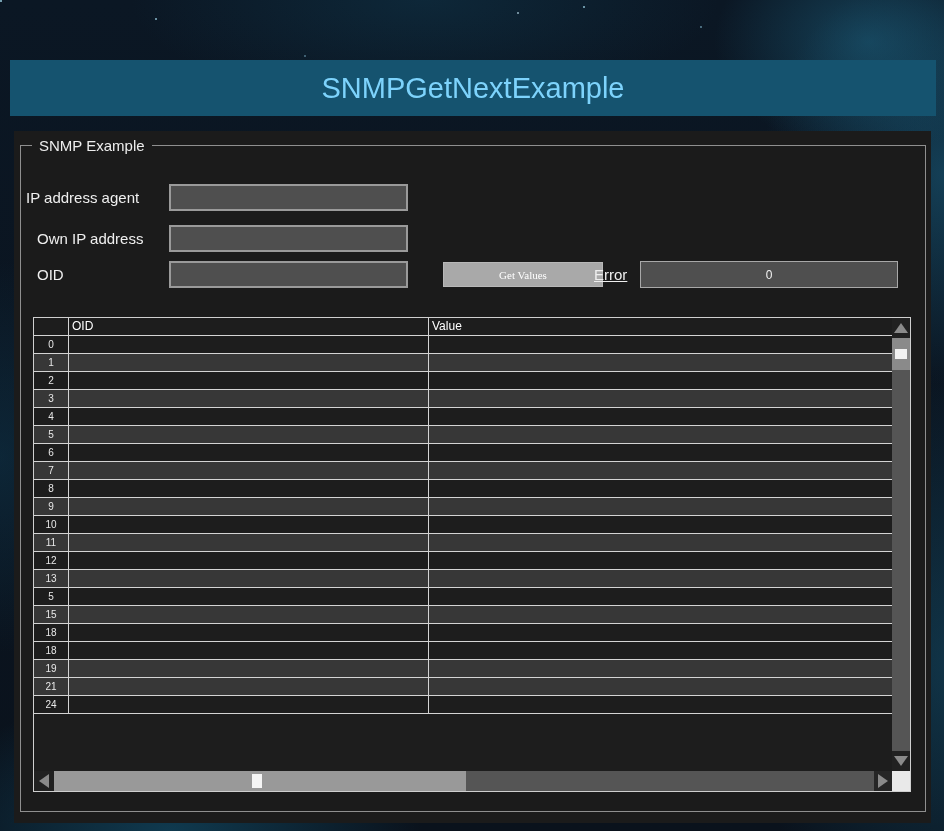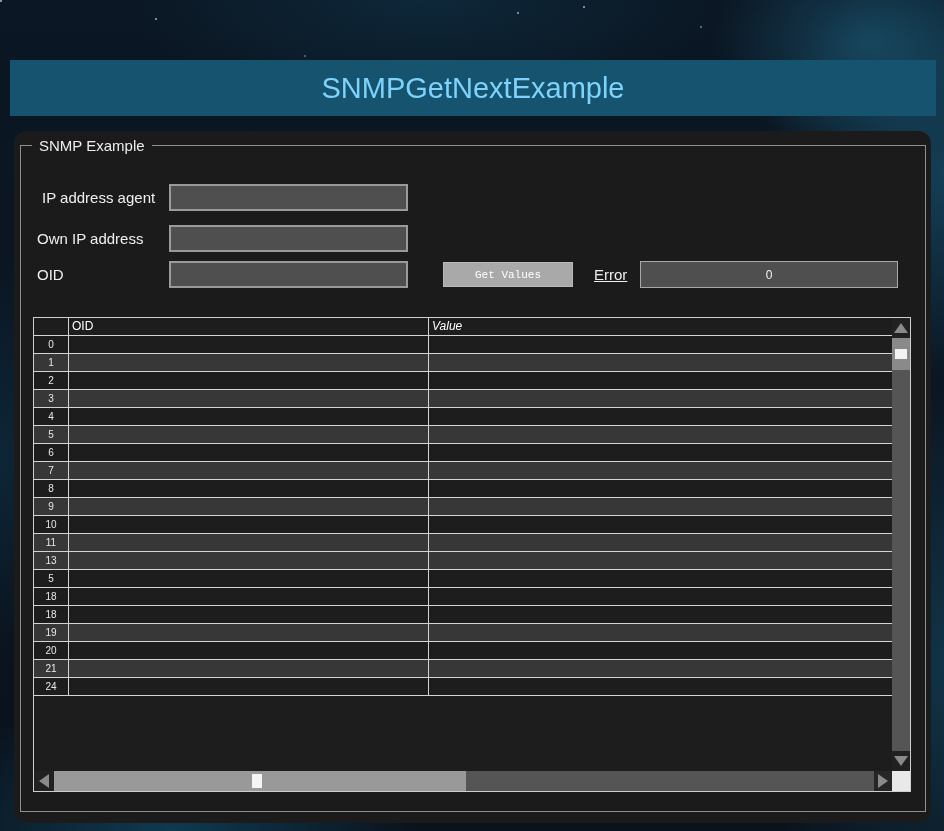--- a/index.html
+++ b/index.html
@@ -17,39 +17,39 @@
   }
   .stars{position:absolute;left:0;top:0;width:2px;height:2px;border-radius:50%;
     background:rgba(170,225,245,0.9);
     box-shadow:155px 18px 0 0 rgba(170,225,245,.8),517px 12px 0 0 rgba(200,235,250,.7),
       583px 6px 0 0 rgba(170,225,245,.8),700px 26px 0 0 rgba(150,210,235,.6),
       352px 98px 0 0 rgba(170,225,245,.55),760px 95px 0 0 rgba(170,225,245,.6),
       304px 55px 0 0 rgba(150,210,235,.5),108px 96px 0 0 rgba(170,225,245,.5),
       32px 318px 0 0 rgba(120,190,220,.45),898px 470px 0 0 rgba(120,190,220,.4);}
   .banner{position:absolute;left:10px;top:16px;width:926px;height:56px;background:#15536f;
     color:#7dd3fc;font-size:29px;display:flex;align-items:center;justify-content:center;margin-top:44px;}
-  .panel{position:absolute;left:14px;top:131px;width:917px;height:692px;background:#1b1b1b;border-radius:13px;}
+  .panel{position:absolute;left:14px;top:131px;width:917px;height:692px;background:#1b1b1b;}
   .gbox{position:absolute;left:6px;top:14px;right:5px;bottom:11px;border:1px solid #8f8f8f;}
   .gtitle{position:absolute;left:18px;top:6px;background:#1b1b1b;padding:0 7px;color:#ededed;font-size:15px;}
   .flabel{position:absolute;color:#efefef;font-size:15px;line-height:27px;height:27px;}
   .tbox{position:absolute;width:239px;height:27px;background:#4f4f4f;border:2px solid #9a9a9a;
     box-sizing:border-box;color:#f2f2f2;font-size:13px;padding:0 5px;font-family:"Liberation Sans",sans-serif;}
-  .btn{position:absolute;left:429px;top:131px;width:130px;height:25px;background:#a9a9a9;
-    border:1px solid #b8b8b8;color:#ffffff;font-size:11px;cursor:pointer;font-family:Liberation Mono, monospace;}
+  .btn{position:absolute;left:429px;top:131px;width:160px;height:25px;background:#a9a9a9;
+    border:1px solid #b8b8b8;color:#ffffff;font-size:11px;cursor:pointer;font-family:Liberation Serif, serif;}
   .errbox{position:absolute;left:626px;top:130px;width:258px;height:27px;background:#4f4f4f;
     border:1px solid #a8a8a8;box-sizing:border-box;color:#f2f2f2;font-size:12px;text-align:center;
     font-family:"Liberation Sans",sans-serif;}
   .grid{position:absolute;left:19px;top:186px;width:878px;height:475px;border:1px solid #cfcfcf;
     box-sizing:border-box;background:#1d1d1d;}
   .ghead{position:absolute;left:0;top:0;height:17px;width:858px;display:flex;background:#1d1d1d;
     border-bottom:1px solid #d4d4d4;box-sizing:content-box;}
   .hcell{color:#ffffff;font-size:12px;line-height:17px;box-sizing:border-box;}
   .h-corner{width:35px;border-right:1px solid #d4d4d4;background:#1d1d1d;}
   .h-oid{width:360px;border-right:1px solid #d4d4d4;padding-left:3px;}
-  .h-val{flex:1;padding-left:3px;font-style:italic;}
+  .h-val{flex:1;padding-left:3px;}
   .gbody{position:absolute;left:0;top:18px;width:858px;height:437px;overflow:hidden;}
   .grow{display:flex;height:18px;box-sizing:border-box;border-bottom:1px solid #d4d4d4;}
   .grow.even{background:#1d1d1d;}
   .grow.odd{background:#373737;}
   .gcell{box-sizing:border-box;color:#e8e8e8;font-size:10px;line-height:17px;overflow:hidden;white-space:nowrap;}
   .rowhdr{width:35px;text-align:center;border-right:1px solid #d4d4d4;}
   .c-oid{width:360px;border-right:1px solid #d4d4d4;padding-left:3px;}
   .c-val{flex:1;padding-left:3px;}
   .vscroll{position:absolute;top:0;right:0;width:18px;height:453px;background:#555555;}
   .vs-up,.vs-down{position:absolute;left:0;width:18px;height:20px;background:#212121;
@@ -76,21 +76,21 @@
 <div class="stars"></div>
 
 <div class="banner">
   <span>SNMPGetNextExample</span>
 </div>
 
 <div class="panel">
   <div class="gbox"></div>
   <div class="gtitle">SNMP Example</div>
 
-  <div class="flabel" style="left:28px;top:53px;">IP address agent</div>
+  <div class="flabel" style="left:12px;top:53px;">IP address agent</div>
   <input class="tbox" style="left: 155px; top: 53px;" value="">
 
   <div class="flabel" style="left:23px;top:94px;">Own IP address</div>
   <input class="tbox" style="left: 155px; top: 94px;" value="">
 
   <div class="flabel" style="left:23px;top:130px;">OID</div>
   <input class="tbox" style="left: 155px; top: 130px;" value="">
 
   <button class="btn">Get Values</button>
 
@@ -158,47 +158,52 @@
         <div class="grow even">
           <div class="gcell rowhdr">10</div>
           <div class="gcell c-oid"></div>
           <div class="gcell c-val"></div>
         </div>
         <div class="grow odd">
           <div class="gcell rowhdr">11</div>
           <div class="gcell c-oid"></div>
           <div class="gcell c-val"></div>
         </div>
+        <div class="grow even">
+          <div class="gcell rowhdr">12</div>
+          <div class="gcell c-oid"></div>
+          <div class="gcell c-val"></div>
+        </div>
         <div class="grow odd">
           <div class="gcell rowhdr">13</div>
           <div class="gcell c-oid"></div>
           <div class="gcell c-val"></div>
         </div>
         <div class="grow even">
           <div class="gcell rowhdr">5</div>
           <div class="gcell c-oid"></div>
           <div class="gcell c-val"></div>
         </div>
+        <div class="grow odd">
+          <div class="gcell rowhdr">15</div>
+          <div class="gcell c-oid"></div>
+          <div class="gcell c-val"></div>
+        </div>
         <div class="grow even">
           <div class="gcell rowhdr">18</div>
           <div class="gcell c-oid"></div>
           <div class="gcell c-val"></div>
         </div>
         <div class="grow even">
           <div class="gcell rowhdr">18</div>
           <div class="gcell c-oid"></div>
           <div class="gcell c-val"></div>
         </div>
         <div class="grow odd">
           <div class="gcell rowhdr">19</div>
-          <div class="gcell c-oid"></div>
-          <div class="gcell c-val"></div>
-        </div>
-        <div class="grow even">
-          <div class="gcell rowhdr">20</div>
           <div class="gcell c-oid"></div>
           <div class="gcell c-val"></div>
         </div>
         <div class="grow odd">
           <div class="gcell rowhdr">21</div>
           <div class="gcell c-oid"></div>
           <div class="gcell c-val"></div>
         </div>
         <div class="grow even">
           <div class="gcell rowhdr">24</div>

